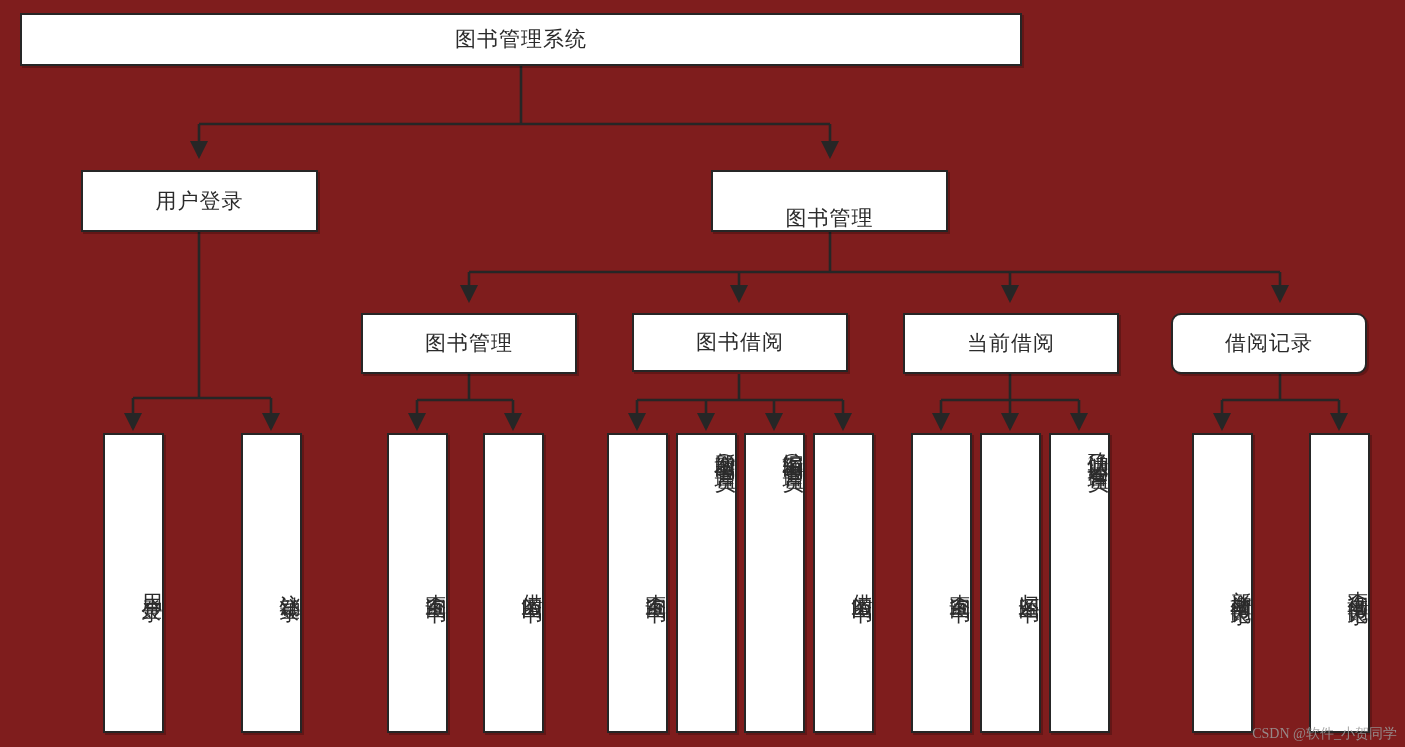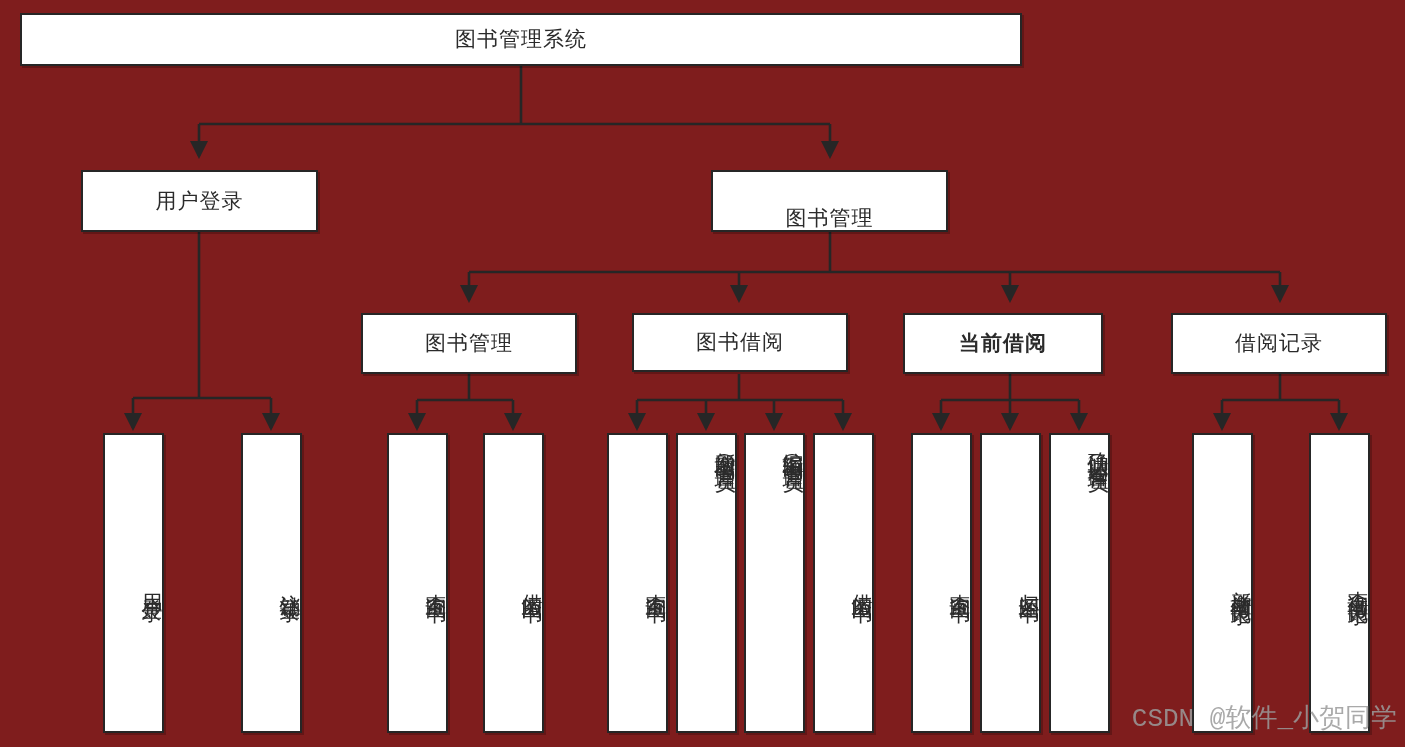--- a/index.html
+++ b/index.html
@@ -53,26 +53,26 @@
     position: absolute;
     left: 0;
     top: 0;
     width: 1405px;
     height: 747px;
     pointer-events: none;
   }
   .watermark {
     position: absolute;
     right: 8px;
-    bottom: 12px;
-    font-size: 26px;
+    bottom: 4px;
+    font-size: 14px;
     color: #9b9b9b;
     opacity: 0.85;
     white-space: nowrap;
-    font-family: Liberation Mono, monospace;
+    font-family: Liberation Serif, serif;
   }
 </style>
 </head>
 <body>
 
 <div id="canvas">
 
   <svg class="links" viewBox="0 0 1405 747">
     <defs>
       <marker id="arrow" viewBox="0 0 12 12" refX="10" refY="6" markerWidth="7" markerHeight="7" orient="auto-start-reverse">
@@ -133,24 +133,24 @@
   <div class="node" style="left:711px; top:170px; width:237px; height:62px;align-items:flex-end;">
     <span class="label">图书管理</span>
   </div>
 
   <div class="node" style="left:361px; top:313px; width:216px; height:61px;">
     <span class="label">图书管理</span>
   </div>
   <div class="node" style="left:632px; top:313px; width:216px; height:59px;">
     <span class="label">图书借阅</span>
   </div>
-  <div class="node" style="left:903px; top:313px; width:200px; height:61px;font-weight:bold;">
+  <div class="node" style="left:903px; top:313px; width:216px; height:61px;">
     <span class="label">当前借阅</span>
   </div>
-  <div class="node" style="left:1171px; top:313px; width:216px; height:61px;">
+  <div class="node" style="left:1171px; top:313px; width:196px; height:61px;border-radius:10px;">
     <span class="label">借阅记录</span>
   </div>
 
   <div class="node vertical" style="left:103px; top:433px; width:61px; height:300px; align-items:center;">
     <span class="label">用户登录</span>
   </div>
   <div class="node vertical" style="left:241px; top:433px; width:61px; height:300px; align-items:center;">
     <span class="label">注销登录</span>
   </div>
 

